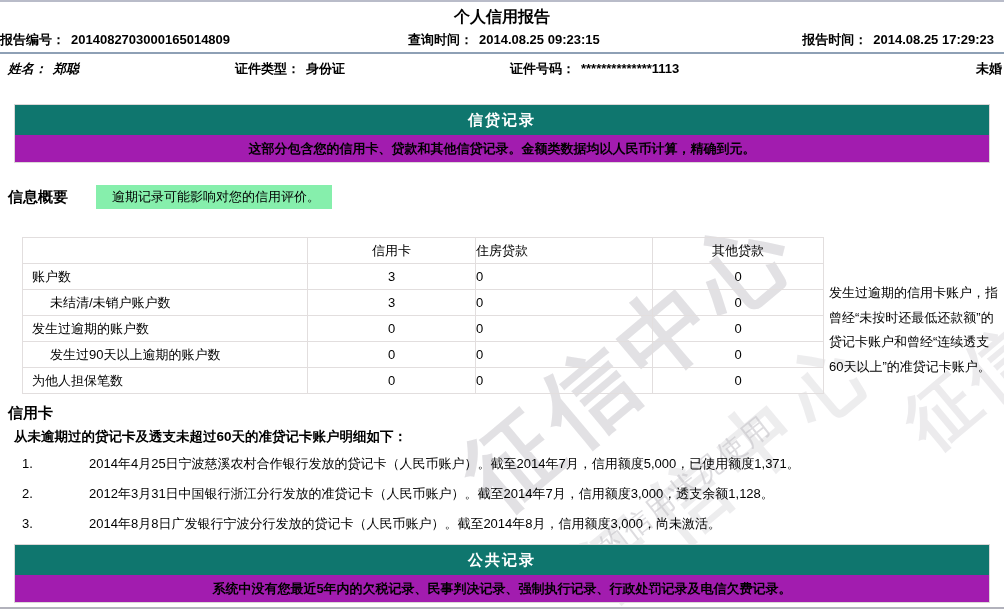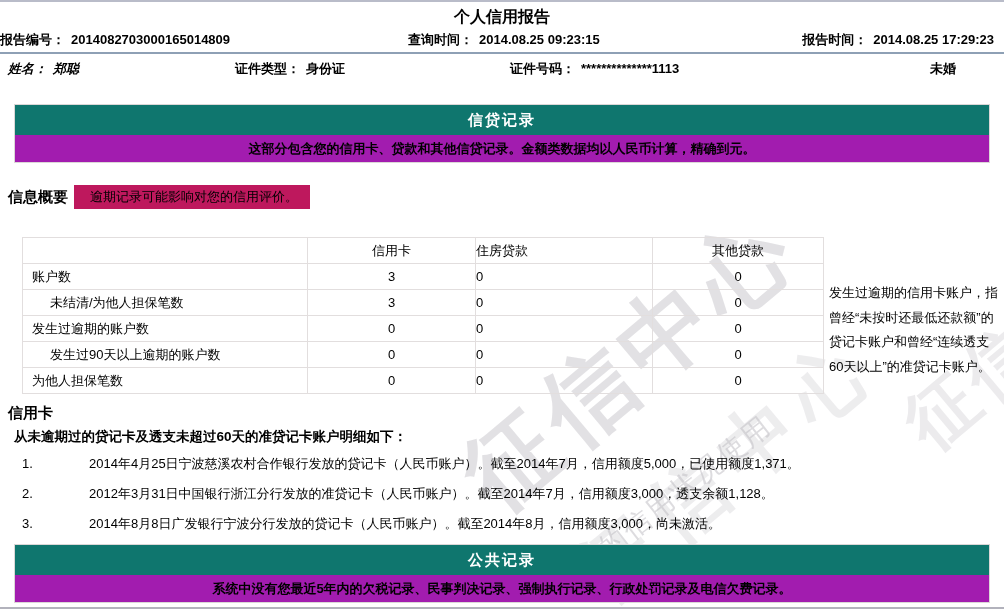--- a/index.html
+++ b/index.html
@@ -25,21 +25,21 @@
   .divider{border-top:2px solid #8EA0B5;}
   
   .section-block{margin:20px 14px 0;border:1px solid #DBD7D7;}
   .section-block.public{margin-top:2px;}
   .section-banner{height:30px;line-height:30px;background:#0f766e;color:#ffffff;text-align:center;
                   font-size:15px;font-weight:bold;letter-spacing:2px;}
   .section-note{height:27px;line-height:27px;background:#a21caf;text-align:center;font-size:13px;font-weight:bold;}
   
   .summary-row{margin:22px 0 0 8px;display:flex;align-items:center;}
   .summary-label{font-size:15px;font-weight:bold;}
-  .summary-note{margin-left:6px;background:#be185d;padding:3px 12px 3px 16px;font-size:13px;min-width:190px;}
+  .summary-note{margin-left:28px;background:#86efac;padding:3px 12px 3px 16px;font-size:13px;min-width:190px;}
   .main-area{display:flex;margin:28px 0 0 22px;}
   table.sum{border-collapse:collapse;background:transparent;}
   .sum td{border:1px solid #E2DEDE;height:26px;font-size:13px;padding:0;background:transparent;box-sizing:border-box;}
   .sum .c0{width:285px;text-align:left;padding-left:9px;}
   .sum .c0.indent{padding-left:27px;}
   .sum .c1{width:168px;text-align:center;}
   .sum .c2{width:177px;}
   .sum .c3{width:171px;text-align:center;}
   .side-note{width:172px;margin-left:5px;padding-top:44px;font-size:13px;line-height:24.5px;}
   
@@ -72,21 +72,21 @@
       <span class="pos" style="left:408px;"><span class="lbl">查询时间：</span><span>2014.08.25 09:23:15</span></span>
       <span class="pos" style="right:10px;"><span class="lbl">报告时间：</span><span>2014.08.25 17:29:23</span></span>
     </div>
 
     <div class="divider"></div>
 
     <div class="hdr hdr2">
       <span class="pos" style="left:8px;font-style:italic;"><span class="lbl">姓名：</span><span>郑聪</span></span>
       <span class="pos" style="left:235px;"><span class="lbl">证件类型：</span><span>身份证</span></span>
       <span class="pos" style="left:510px;"><span class="lbl">证件号码：</span><span>**************1113</span></span>
-      <span class="pos" style="left:930px;">未婚</span>
+      <span class="pos" style="left:976px;">未婚</span>
     </div>
 
     <div class="section-block">
       <div class="section-banner">信贷记录</div>
       <div class="section-note">这部分包含您的信用卡、贷款和其他信贷记录。金额类数据均以人民币计算，精确到元。</div>
     </div>
 
     <div class="summary-row">
       <span class="summary-label">信息概要</span>
       <span class="summary-note">逾期记录可能影响对您的信用评价。</span>
@@ -101,21 +101,21 @@
           <td class="c2">住房贷款</td>
           <td class="c3">其他贷款</td>
         </tr>
         <tr>
           <td class="c0">账户数</td>
           <td class="c1">3</td>
           <td class="c2">0</td>
           <td class="c3">0</td>
         </tr>
         <tr>
-          <td class="c0 indent">未结清/为他人担保笔数</td>
+          <td class="c0 indent">未结清/未销户账户数</td>
           <td class="c1">3</td>
           <td class="c2">0</td>
           <td class="c3">0</td>
         </tr>
         <tr>
           <td class="c0">发生过逾期的账户数</td>
           <td class="c1">0</td>
           <td class="c2">0</td>
           <td class="c3">0</td>
         </tr>

